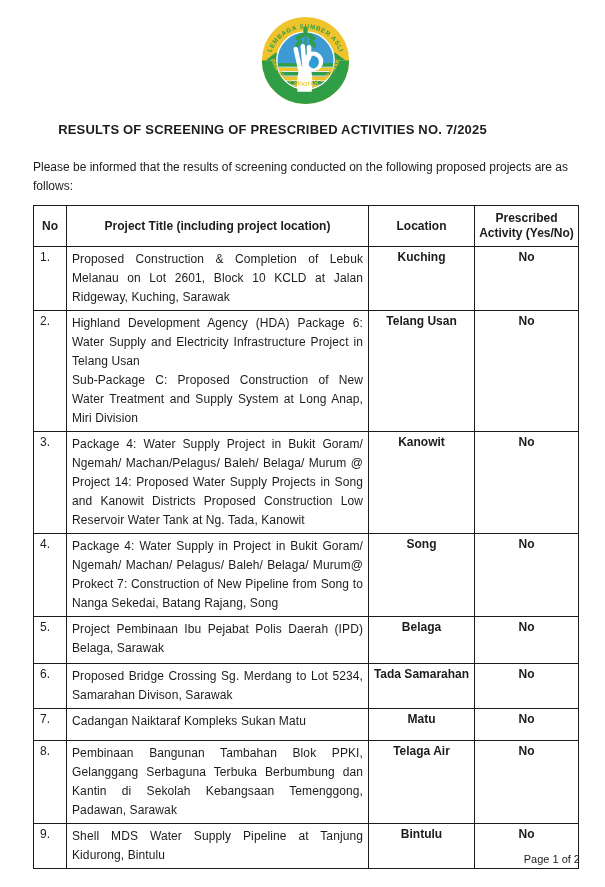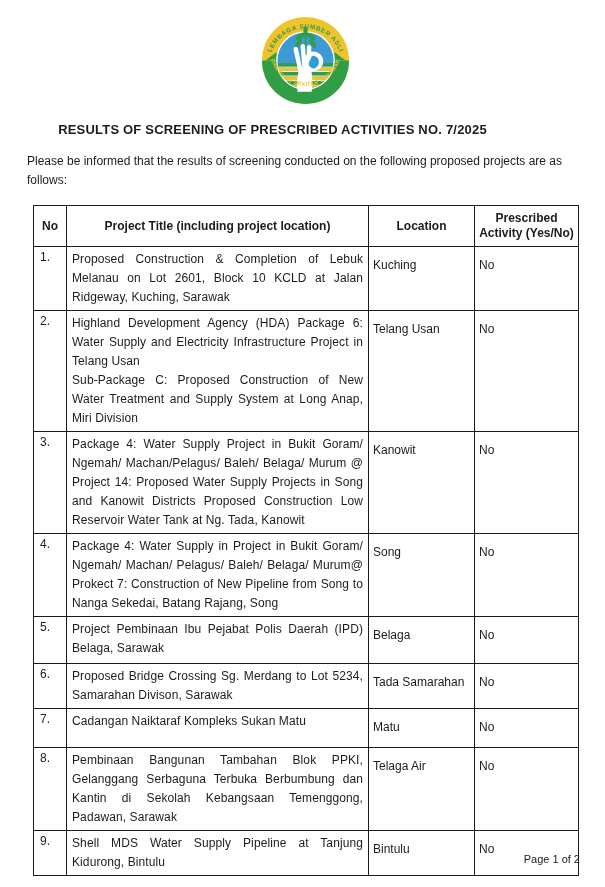--- a/index.html
+++ b/index.html
@@ -6,34 +6,34 @@
   body{width:605px;height:887px;font-family:"Liberation Sans",sans-serif;color:#1c1c1c;}
   .page{position:relative;width:605px;height:887px;background:#fff;overflow:hidden;}
 
   .logo{position:absolute;left:261px;top:16px;width:89px;height:89px;}
   .logo svg{width:100%;height:100%;}
   .logo text{font-family:"Liberation Sans",sans-serif;font-weight:bold;}
 
   .doc-title{position:absolute;top:122px;left:0;width:545px;margin:0;
     text-align:center;font-size:13px;font-weight:bold;letter-spacing:0.2px;}
 
-  .intro{position:absolute;top:152px;left:27px;width:553px;margin:0;
+  .intro{position:absolute;top:152px;left:27px;width:553px;margin:6px;
     font-size:12px;line-height:18.5px;}
 
   table.screening{position:absolute;top:205px;left:33px;width:545px;
     border-collapse:collapse;table-layout:fixed;}
   .screening th,.screening td{border:1px solid #1a1a1a;vertical-align:top;
     font-size:12px;overflow:hidden;}
   .screening th{font-weight:bold;text-align:center;vertical-align:middle;
     padding:3px 4px;line-height:15px;}
   .screening thead tr{height:41px;}
   td.c-no{padding:3px 3px 3px 6px;line-height:15.5px;}
   td.c-title{padding:3px 5px;text-align:justify;line-height:19px;
     letter-spacing:0.1px;white-space:pre-line;}
-  td.c-loc,td.c-act{padding:11px 4px;line-height:15.5px;}
+  td.c-loc,td.c-act{text-align:center;padding:3px 4px;line-height:15.5px;font-weight:bold;}
 
   .page-footer{position:absolute;top:853px;right:25px;font-size:11px;color:#1c1c1c;}
 </style>
 </head>
 <body>
 
 <div class="page">
 
   <div class="logo">
     <svg viewBox="0 0 100 100">

